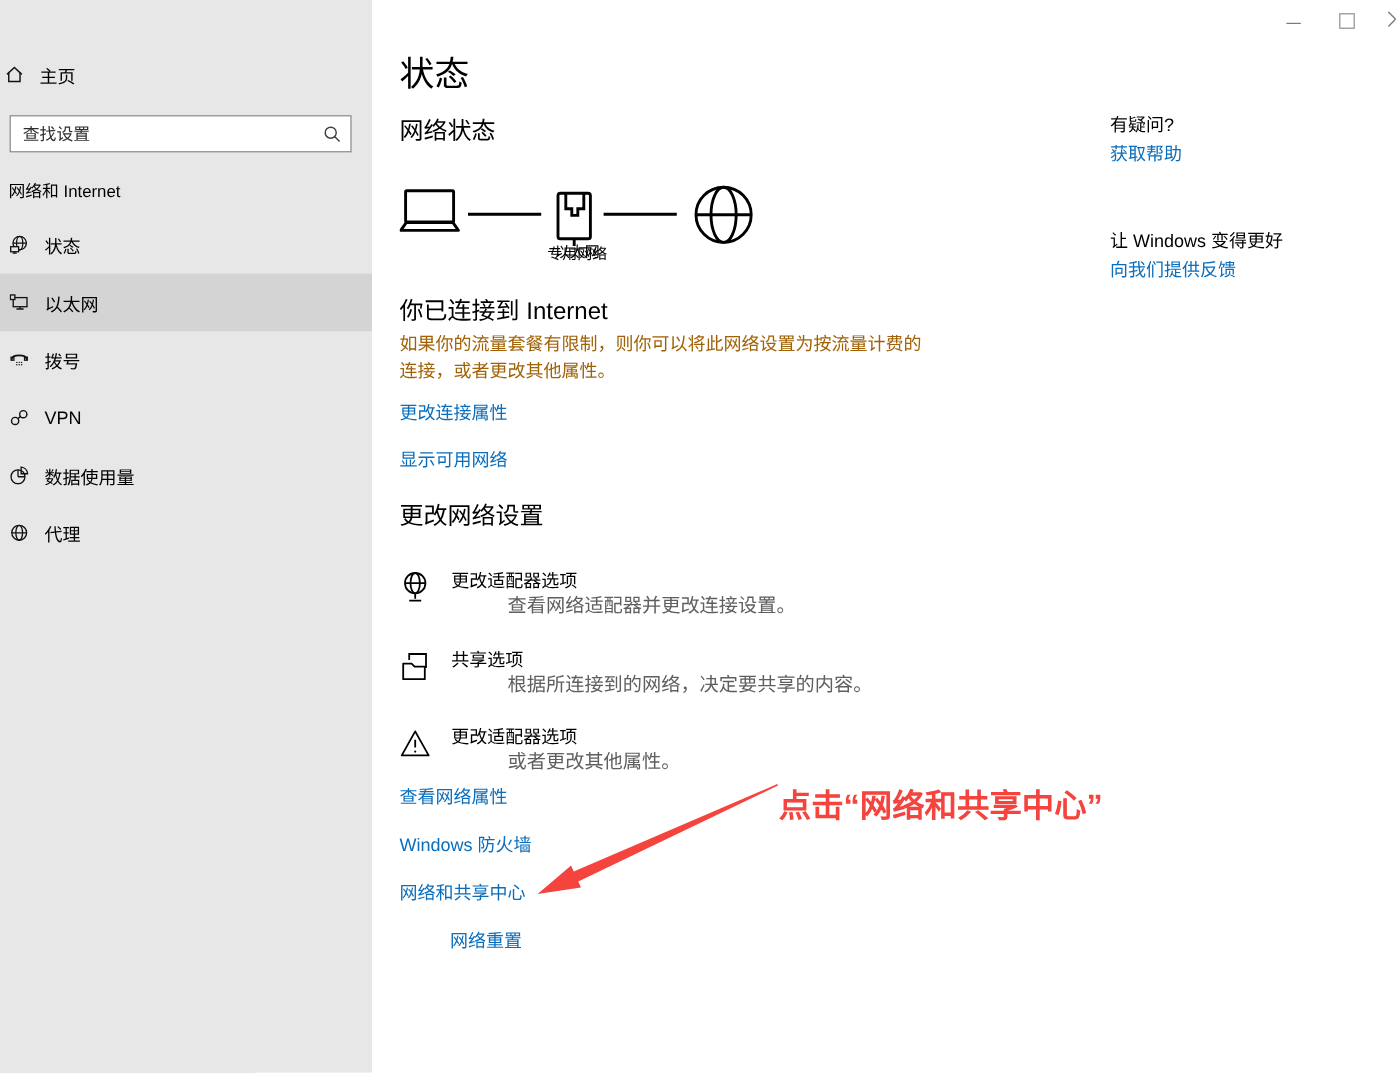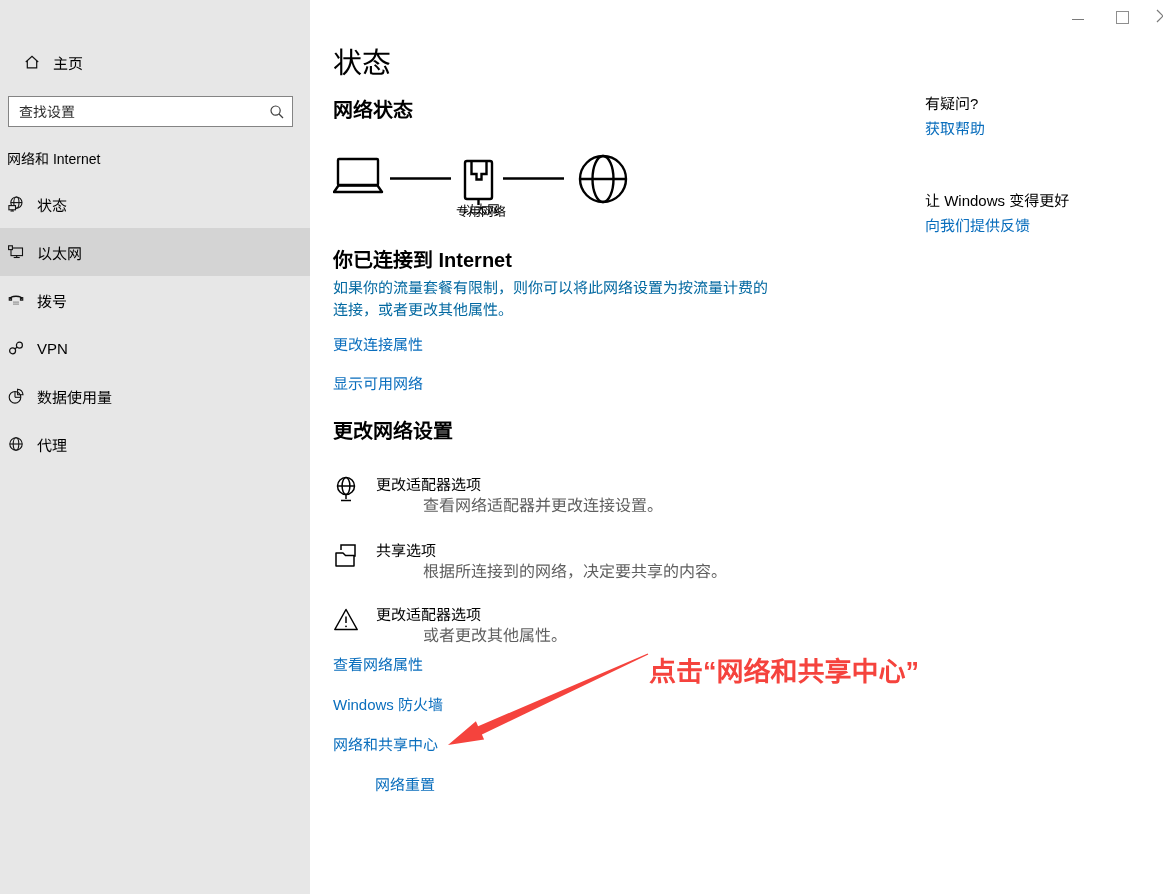--- a/index.html
+++ b/index.html
@@ -22,49 +22,49 @@
 
   
   .titlebar-title{left:8px;top:4px;font-size:12px;color:#000;}
   .win-btn{color:#7a7a7a;}
   .min-glyph{left:1072px;top:19px;width:12px;height:0;border-top:1.5px solid #7a7a7a;}
   .max-glyph{left:1116px;top:11px;width:13px;height:13px;border:1px solid #8e8e8e;}
   .close-glyph{left:1156px;top:9px;width:14px;height:14px;}
 
   
   .sidebar{left:0;top:0;width:310px;height:894px;background:var(--sidebar-bg);}
-  .home-row{position:absolute;left:0;top:46px;width:310px;height:32px;display:flex;align-items:center;padding-left:24px;cursor:default;text-align:center;}
+  .home-row{position:absolute;left:0;top:46px;width:310px;height:32px;display:flex;align-items:center;padding-left:4px;cursor:default;text-align:center;}
   .home-row .lbl{margin-left:13px;font-size:15px;}
   .searchbox{position:absolute;left:8px;top:96px;width:285px;height:31px;background:#fff;border:1px solid #848484;}
   .searchbox input{
     width:100%;height:100%;border:none;outline:none;background:transparent;
     font-size:14px;padding:0 28px 0 10px;color:#000;
     font-family:"Liberation Sans","DejaVu Sans",sans-serif;
   }
   .searchbox input::placeholder{color:#2e2e2e;opacity:1;}
   .search-icon{position:absolute;right:7px;top:7px;}
   .nav-header{position:absolute;left:7px;top:148px;font-size:14px;font-weight:normal;}
   .nav-item{position:absolute;left:0;width:310px;height:48px;display:flex;align-items:center;padding-left:8px;cursor:default;}
   .nav-item.selected{background:var(--sidebar-selected);}
   .nav-item .lbl{margin-left:13px;font-size:15px;}
   .nav-icon{width:16px;height:16px;flex:0 0 16px;display:block;}
   .knockout{fill:var(--sidebar-bg);}
   .nav-item.selected .knockout{fill:var(--sidebar-selected);}
 
   
   .page-title{left:333px;top:44px;font-size:29px;font-weight:300;line-height:38px;}
-  .h2{font-size:20px;font-weight:700;line-height:28px;}
+  .h2{font-size:20px;font-weight:400;line-height:28px;}
   .h-net-status{left:333px;top:96px;}
   .h-connected{left:333px;top:246px;}
   .h-change{left:333px;top:417px;}
   .diagram{left:333px;top:152px;width:300px;height:62px;}
   .diag-label{left:406px;width:150px;text-align:center;font-size:12.5px;line-height:15px;}
   .dl1{top:203px;}
   .dl2{top:205px;}
-  .desc{left:333px;top:277px;width:436px;font-size:15px;line-height:21.5px;color:#0369a1;}
+  .desc{left:333px;top:277px;width:436px;font-size:15px;line-height:21.5px;color:#a16207;}
   .link{color:var(--link);font-size:15px;line-height:17px;cursor:pointer;text-decoration:none;}
   .lnk-conn-props{left:333px;top:336px;}
   .lnk-show-nets{left:333px;top:375px;}
   .lnk-view-props{left:333px;top:656px;}
   .lnk-firewall{left:333px;top:696px;}
   .lnk-sharing-center{left:333px;top:736px;}
   .lnk-reset{left:333px;top:776px;margin-left:42px;}
   .setting-item{left:333px;display:flex;align-items:flex-start;cursor:pointer;}
   .si-1{top:476px;}
   .si-2{top:542px;}

